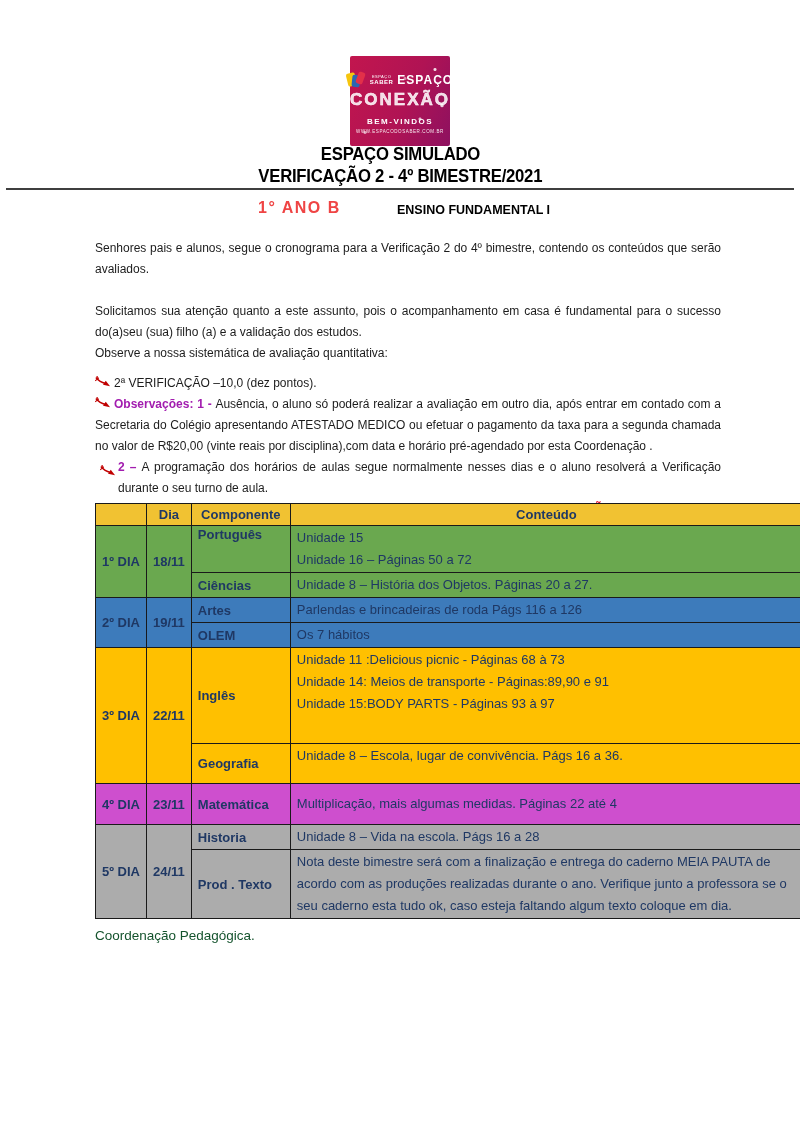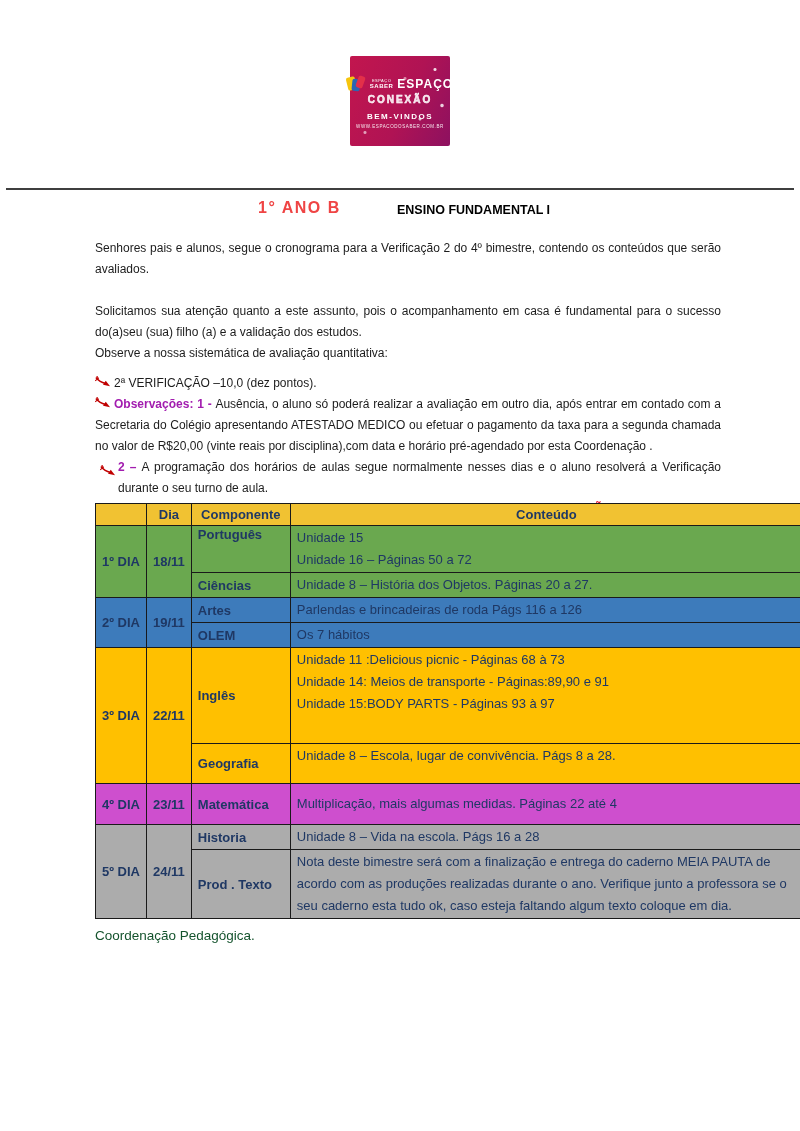--- a/index.html
+++ b/index.html
@@ -20,21 +20,21 @@
   .logo-row1{display:flex;align-items:center;gap:3px;margin-top:2px;}
   .logo-mark{position:relative;width:20px;height:18px;flex:0 0 auto;}
   .logo-mark i{position:absolute;display:block;border-radius:2px;}
   .logo-mark .m-yellow{left:0;top:2px;width:9px;height:13px;background:#f6c50e;transform:rotate(-14deg);}
   .logo-mark .m-blue{left:5px;top:4px;width:8px;height:12px;background:#2b66b1;transform:rotate(6deg);}
   .logo-mark .m-red{left:10px;top:1px;width:7px;height:12px;background:#e23049;transform:rotate(20deg);}
   .logo-mini{display:flex;flex-direction:column;line-height:1;margin-right:1px;}
   .logo-mini .t{font-size:4px;letter-spacing:.5px;}
   .logo-mini .b{font-size:6px;font-weight:bold;letter-spacing:.5px;}
   .logo-espaco{font-size:12px;font-weight:bold;letter-spacing:1px;}
-  .logo-conexao{font-size:10px;font-weight:bold;letter-spacing:2px;margin-top:1px;
+  .logo-conexao{font-size:17px;font-weight:bold;letter-spacing:2px;margin-top:1px;
     -webkit-text-stroke:.5px #fff;color:rgba(255,255,255,.85);}
   .logo-welcome{font-size:8px;font-weight:bold;letter-spacing:1.5px;margin-top:7px;}
   .logo-url{font-size:4.5px;letter-spacing:.6px;margin-top:3px;opacity:.9;}
 
   
   .title-wrap{position:absolute;left:0;top:143px;width:800px;text-align:center;}
   .title-line{display:inline-block;font-size:19px;font-weight:800;color:#000;
     letter-spacing:-0.3px;transform:scaleX(.88);line-height:22px;}
   .page-rule{position:absolute;left:6px;top:188px;width:788px;border-top:2px solid #3f3f3f;}
   .subtitle-class{position:absolute;left:258px;top:199px;font-size:16px;font-weight:800;
@@ -84,20 +84,24 @@
         <span class="t">ESPAÇO</span>
         <span class="b">SABER</span>
       </span>
       <span class="logo-espaco">ESPAÇO</span>
     </div>
     <div class="logo-conexao">CONEXÃO</div>
     <div class="logo-welcome">BEM-VINDOS</div>
     <div class="logo-url">WWW.ESPACODOSABER.COM.BR</div>
   </div>
 
+  <div class="title-wrap">
+    <span class="title-line">ESPAÇO SIMULADO</span><br>
+    <span class="title-line">VERIFICAÇÃO 2 - 4º BIMESTRE/2021</span>
+  </div>
   <div class="page-rule"></div>
   <div class="subtitle-class">1° ANO B</div>
   <div class="subtitle-level">ENSINO FUNDAMENTAL I</div>
 
   <div class="content">
     <p>Senhores pais e alunos, segue o cronograma para a Verificação 2 do 4º bimestre, contendo os conteúdos que serão avaliados.</p>
     <div class="gap"></div>
     <p>Solicitamos sua atenção quanto a este assunto, pois o acompanhamento em casa é fundamental para o sucesso do(a)seu (sua)  filho (a) e a validação dos estudos.</p>
     <p>Observe a nossa sistemática de avaliação quantitativa:</p>
     <div class="bullets">
@@ -175,21 +179,21 @@
           <td class="cell-comp">Inglês</td>
           <td class="cell-content">
             <div>Unidade 11 :Delicious picnic - Páginas 68 à 73</div>
             <div>Unidade 14: Meios de transporte  - Páginas:89,90 e 91</div>
             <div>Unidade 15:BODY PARTS - Páginas 93 à 97</div>
           </td>
         </tr>
         <tr class="g2 r1" style="background: rgb(255, 192, 0);">
           <td class="cell-comp">Geografia</td>
           <td class="cell-content">
-            <div>Unidade 8 – Escola, lugar de convivência. Págs 8 a 28.</div>
+            <div>Unidade 8 – Escola, lugar de convivência. Págs 16 a 36.</div>
           </td>
         </tr>
         <tr class="g3 r0" style="background: rgb(206, 79, 206);">
           <td class="cell-day" rowspan="1">4º DIA</td>
           <td class="cell-date" rowspan="1">23/11</td>
           <td class="cell-comp">Matemática</td>
           <td class="cell-content">
             <div>Multiplicação, mais algumas medidas. Páginas 22 até 4</div>
           </td>
         </tr>

